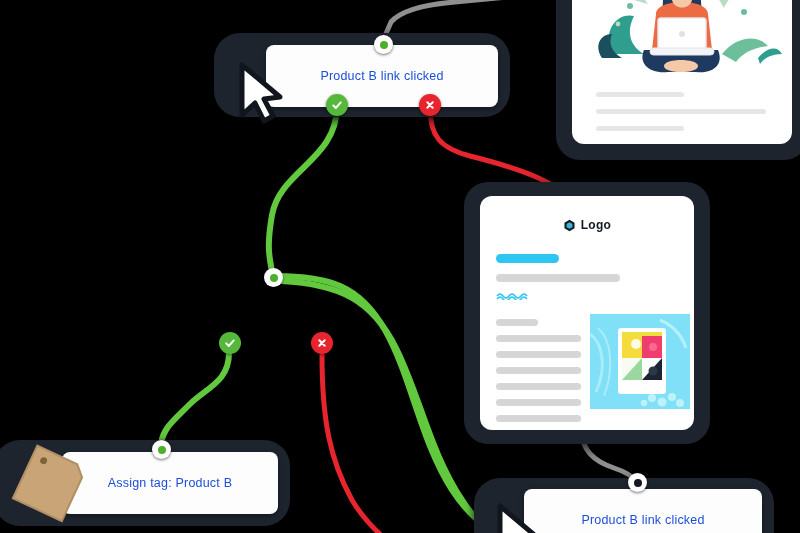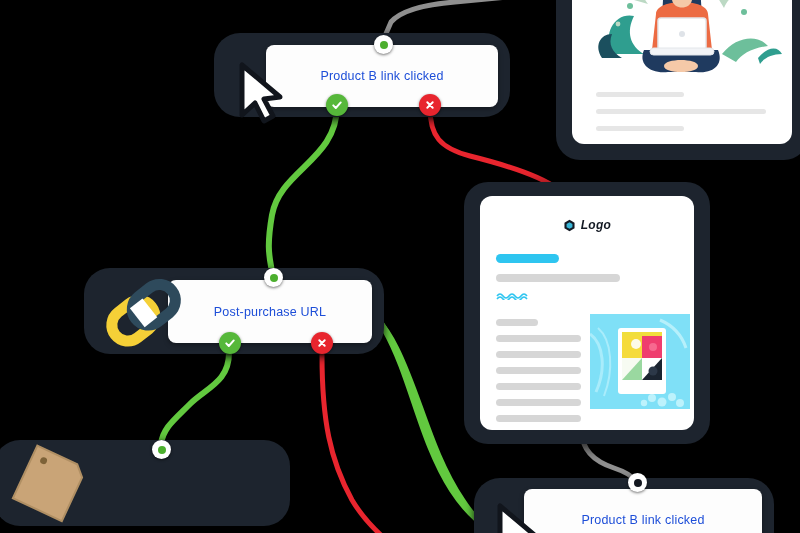--- a/index.html
+++ b/index.html
@@ -30,21 +30,21 @@
 
   .badge{position:absolute;width:22px;height:22px;border-radius:50%;
         display:flex;align-items:center;justify-content:center;z-index:7;
         box-shadow:0 1px 3px rgba(0,0,0,.5);}
   .badge.ok{background:#56b83a;}
   .badge.no{background:#e8252e;}
   .badge svg{width:12px;height:12px;display:block;}
 
   
   .card{position:absolute;background:#1d242e;border-radius:24px;
-        box-shadow:0 4px 14px rgba(0,0,0,.8);font-style:italic;}
+        box-shadow:0 4px 14px rgba(0,0,0,.8);}
   .card .page{position:absolute;background:#fff;border-radius:12px;overflow:hidden;}
   .skel{position:absolute;border-radius:4px;background:#d6d6d6;}
   .skel.light{background:#e6e6e6;}
   .skel.cyan{background:#2ec5f0;}
 </style>
 </head>
 <body>
 
 <div id="stage">
 
@@ -82,48 +82,38 @@
     <svg viewBox="0 0 16 16">
       <path d="M3 8.5 L6.4 12 L13 4.6" fill="none" stroke="#fff" stroke-width="2.6" stroke-linecap="round" stroke-linejoin="round"></path>
     </svg>
   </div>
   <div class="badge no" style="left:419px;top:94px;">
     <svg viewBox="0 0 16 16">
       <path d="M4.4 4.4 L11.6 11.6 M11.6 4.4 L4.4 11.6" fill="none" stroke="#fff" stroke-width="2.6" stroke-linecap="round"></path>
     </svg>
   </div>
 
-  <div class="node" style="left:84px;top:268px;width:300px;height:86px;">
-    <div class="inner" style="left:84px;top:12px;right:12px;height:63px;">
-      <span class="label">Post-purchase URL</span>
-    </div>
-
-    <svg class="node-icon" style="left:12px;top:8px;width:92px;height:76px;" viewBox="0 0 92 76">
-      <g transform="rotate(-38 46 38)">
-        <rect x="12" y="22" width="46" height="32" rx="16" fill="none" stroke="#f5d037" stroke-width="11"></rect>
-        <rect x="38" y="22" width="46" height="32" rx="16" fill="none" stroke="#2e4a5c" stroke-width="11"></rect>
-        <rect x="40" y="26" width="16" height="24" fill="#ffffff"></rect>
-      </g>
-    </svg>
-  </div>
   <div class="port green" style="left:264px;top:268px;">
       <i></i>
     </div>
   <div class="badge ok" style="left:219px;top:332px;">
     <svg viewBox="0 0 16 16">
       <path d="M3 8.5 L6.4 12 L13 4.6" fill="none" stroke="#fff" stroke-width="2.6" stroke-linecap="round" stroke-linejoin="round"></path>
     </svg>
   </div>
   <div class="badge no" style="left:311px;top:332px;">
     <svg viewBox="0 0 16 16">
       <path d="M4.4 4.4 L11.6 11.6 M11.6 4.4 L4.4 11.6" fill="none" stroke="#fff" stroke-width="2.6" stroke-linecap="round"></path>
     </svg>
   </div>
 
   <div class="node" style="left:-6px;top:440px;width:296px;height:86px;">
+    <div class="inner" style="left:68px;top:12px;right:12px;height:62px;">
+      <span class="label">Assign tag: Product B</span>
+    </div>
 
     <svg class="node-icon" style="left:8px;top:0px;width:100px;height:100px;" viewBox="0 0 100 100">
       <g transform="rotate(25 50 50)">
         <path d="M18 16 L62 16 L72 26 L72 74 L18 74 Z" fill="#c9a477" stroke="#b08f63" stroke-width="2"></path>
         <circle cx="30" cy="27" r="3.4" fill="#7d6238"></circle>
       </g>
     </svg>
   </div>
   <div class="port green" style="left:152px;top:440px;">
       <i></i>

